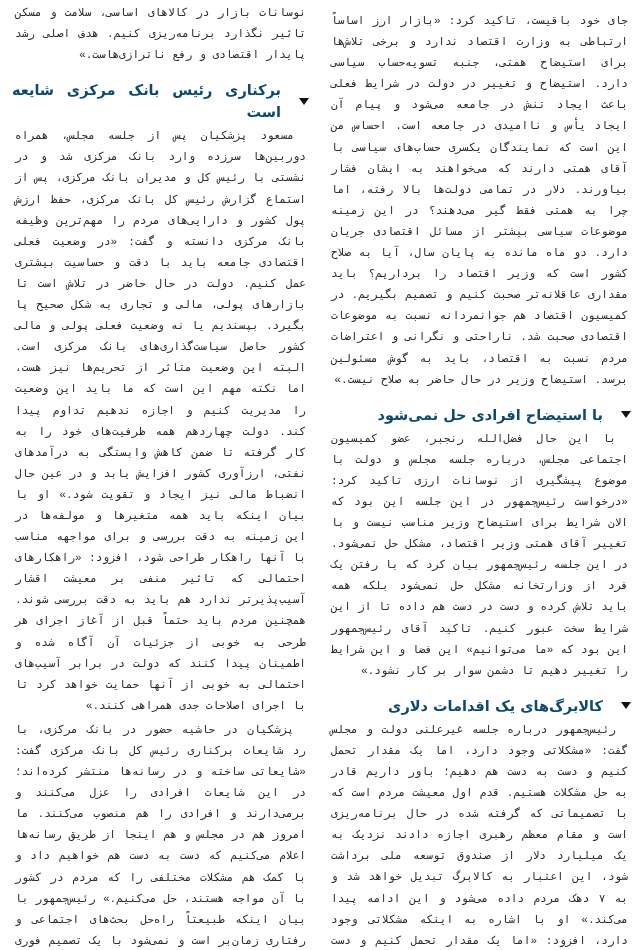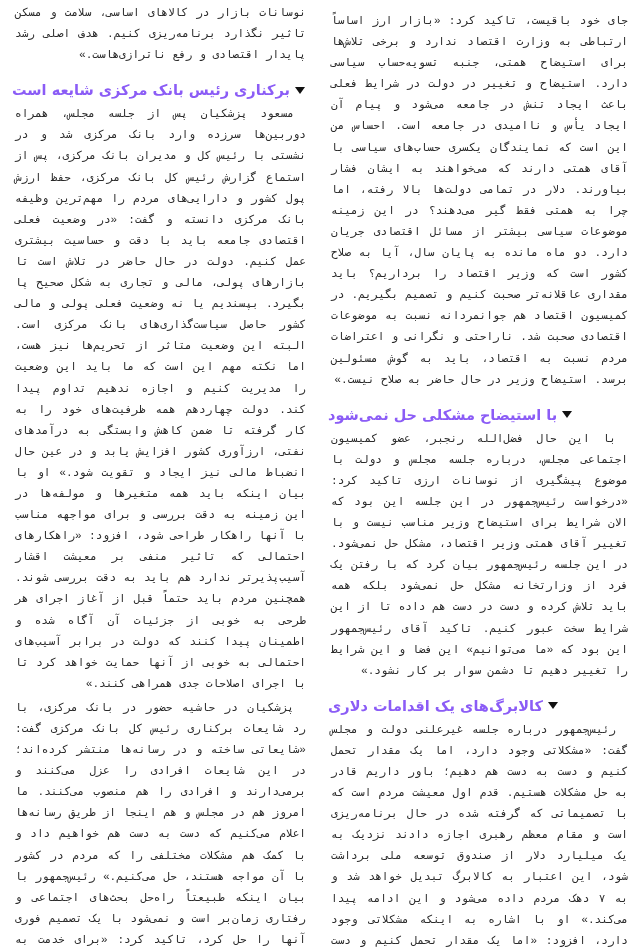--- a/index.html
+++ b/index.html
@@ -18,44 +18,43 @@
     font-size: 11.1px; line-height: 21.1px; text-align: justify;
     text-align-last: right;
   }
   .col-right { padding-right: 2px; padding-top: 8px; }
   .col-left { padding-left: 8px; padding-top: 0; }
   .para { margin: 3px; text-indent: 0; font-family: Liberation Mono, monospace; }
   .para.indent { text-indent: 12px; }
   .section { margin-top: 13px; }
   .heading {
     margin: 0; padding: 0;
-    display: flex; align-items: center; gap: 3px;
+    display: flex; align-items: center; gap: 16px;
     direction: rtl;
     font-size: 14.5px; line-height: 22px; font-weight: bold;
-    color: #8b5cf6;
-    justify-content: flex-end;
+    color: #0c4a6e;
   }
   .tri {
     display: inline-block; width: 0; height: 0;
     border-left: 5px solid transparent; border-right: 5px solid transparent;
     border-top: 7px solid #111111; margin-left: 2px;
   }
 </style>
 </head>
 <body>
 
 <div class="page">
 
   <div class="col col-right">
     <p class="para">جای خود باقیست، تاکید کرد: «بازار ارز اساساً ارتباطی به وزارت اقتصاد ندارد و برخی تلاش‌ها برای استیضاح همتی، جنبه تسویه‌حساب سیاسی دارد. استیضاح و تغییر در دولت در شرایط فعلی باعث ایجاد تنش در جامعه می‌شود و پیام آن ایجاد یأس و ناامیدی در جامعه است. احساس من این است که نمایندگان یکسری حساب‌های سیاسی با آقای همتی دارند که می‌خواهند به ایشان فشار بیاورند. دلار در تمامی دولت‌ها بالا رفته، اما چرا به همتی فقط گیر می‌دهند؟ در این زمینه موضوعات سیاسی بیشتر از مسائل اقتصادی جریان دارد. دو ماه مانده به پایان سال، آیا به صلاح کشور است که وزیر اقتصاد را برداریم؟ باید مقداری عاقلانه‌تر صحبت کنیم و تصمیم بگیریم. در کمیسیون اقتصاد هم جوانمردانه نسبت به موضوعات اقتصادی صحبت شد. ناراحتی و نگرانی و اعتراضات مردم نسبت به اقتصاد، باید به گوش مسئولین برسد. استیضاح وزیر در حال حاضر به صلاح نیست.»</p>
 
     <div class="section">
       <h2 class="heading">
         <span class="tri"></span>
-        <span>با استیضاح مشکلی حل نمی‌شود</span>
+        <span>با استیضاح افرادی حل نمی‌شود</span>
       </h2>
       <p class="para indent">با این حال فضل‌الله رنجبر، عضو کمیسیون اجتماعی مجلس، درباره جلسه مجلس و دولت با موضوع پیشگیری از نوسانات ارزی تاکید کرد: «درخواست رئیس‌جمهور در این جلسه این بود که الان شرایط برای استیضاح وزیر مناسب نیست و با تغییر آقای همتی وزیر اقتصاد، مشکل حل نمی‌شود. در این جلسه رئیس‌جمهور بیان کرد که با رفتن یک فرد از وزارتخانه مشکل حل نمی‌شود بلکه همه باید تلاش کرده و دست در دست هم داده تا از این شرایط سخت عبور کنیم. تاکید آقای رئیس‌جمهور این بود که «ما می‌توانیم» این فضا و این شرایط را تغییر دهیم تا دشمن سوار بر کار نشود.»</p>
     </div>
 
     <div class="section">
       <h2 class="heading">
         <span class="tri"></span>
         <span>کالابرگ‌های یک اقدامات دلاری</span>
       </h2>
       <p class="para indent">رئیس‌جمهور درباره جلسه غیرعلنی دولت و مجلس گفت: «مشکلاتی وجود دارد، اما یک مقدار تحمل کنیم و دست به دست هم دهیم؛ باور داریم قادر به حل مشکلات هستیم. قدم اول معیشت مردم است که با تصمیماتی که گرفته شده در حال برنامه‌ریزی است و مقام معظم رهبری اجازه دادند نزدیک به یک میلیارد دلار از صندوق توسعه ملی برداشت شود، این اعتبار به کالابرگ تبدیل خواهد شد و به ۷ دهک مردم داده می‌شود و این ادامه پیدا می‌کند.» او با اشاره به اینکه مشکلاتی وجود دارد، افزود: «اما یک مقدار تحمل کنیم و دست به دست هم بدهیم؛ باور داریم قادر به حل مشکلات هستیم. می‌گویند ما را تحریم کرده و ما را مستأصل می‌کنند، اما خواب آن را می‌بینند.» پزشکیان در پاسخ به این سوال که سیاست مشخص دولت برای مقابله با تندروی‌ها و قلدری‌ها چیست؟ گفت: «وقتی ما در داخل با هم و با قدرت باشیم آنها هر چقدر داد بزنند، به جایی نمی‌رسند؛ ما به جای اینکه حرف بزنیم، باید عمل کنیم. ما به جای اینکه در مقابل آنها حرف بزنیم، باید ثابت کنیم که آن‌ها خواب عملی شدن توطئه‌هایی که علیه جامعه، مملکت و ایران ما طراحی می‌کنند را نخواهند دید.»</p>

